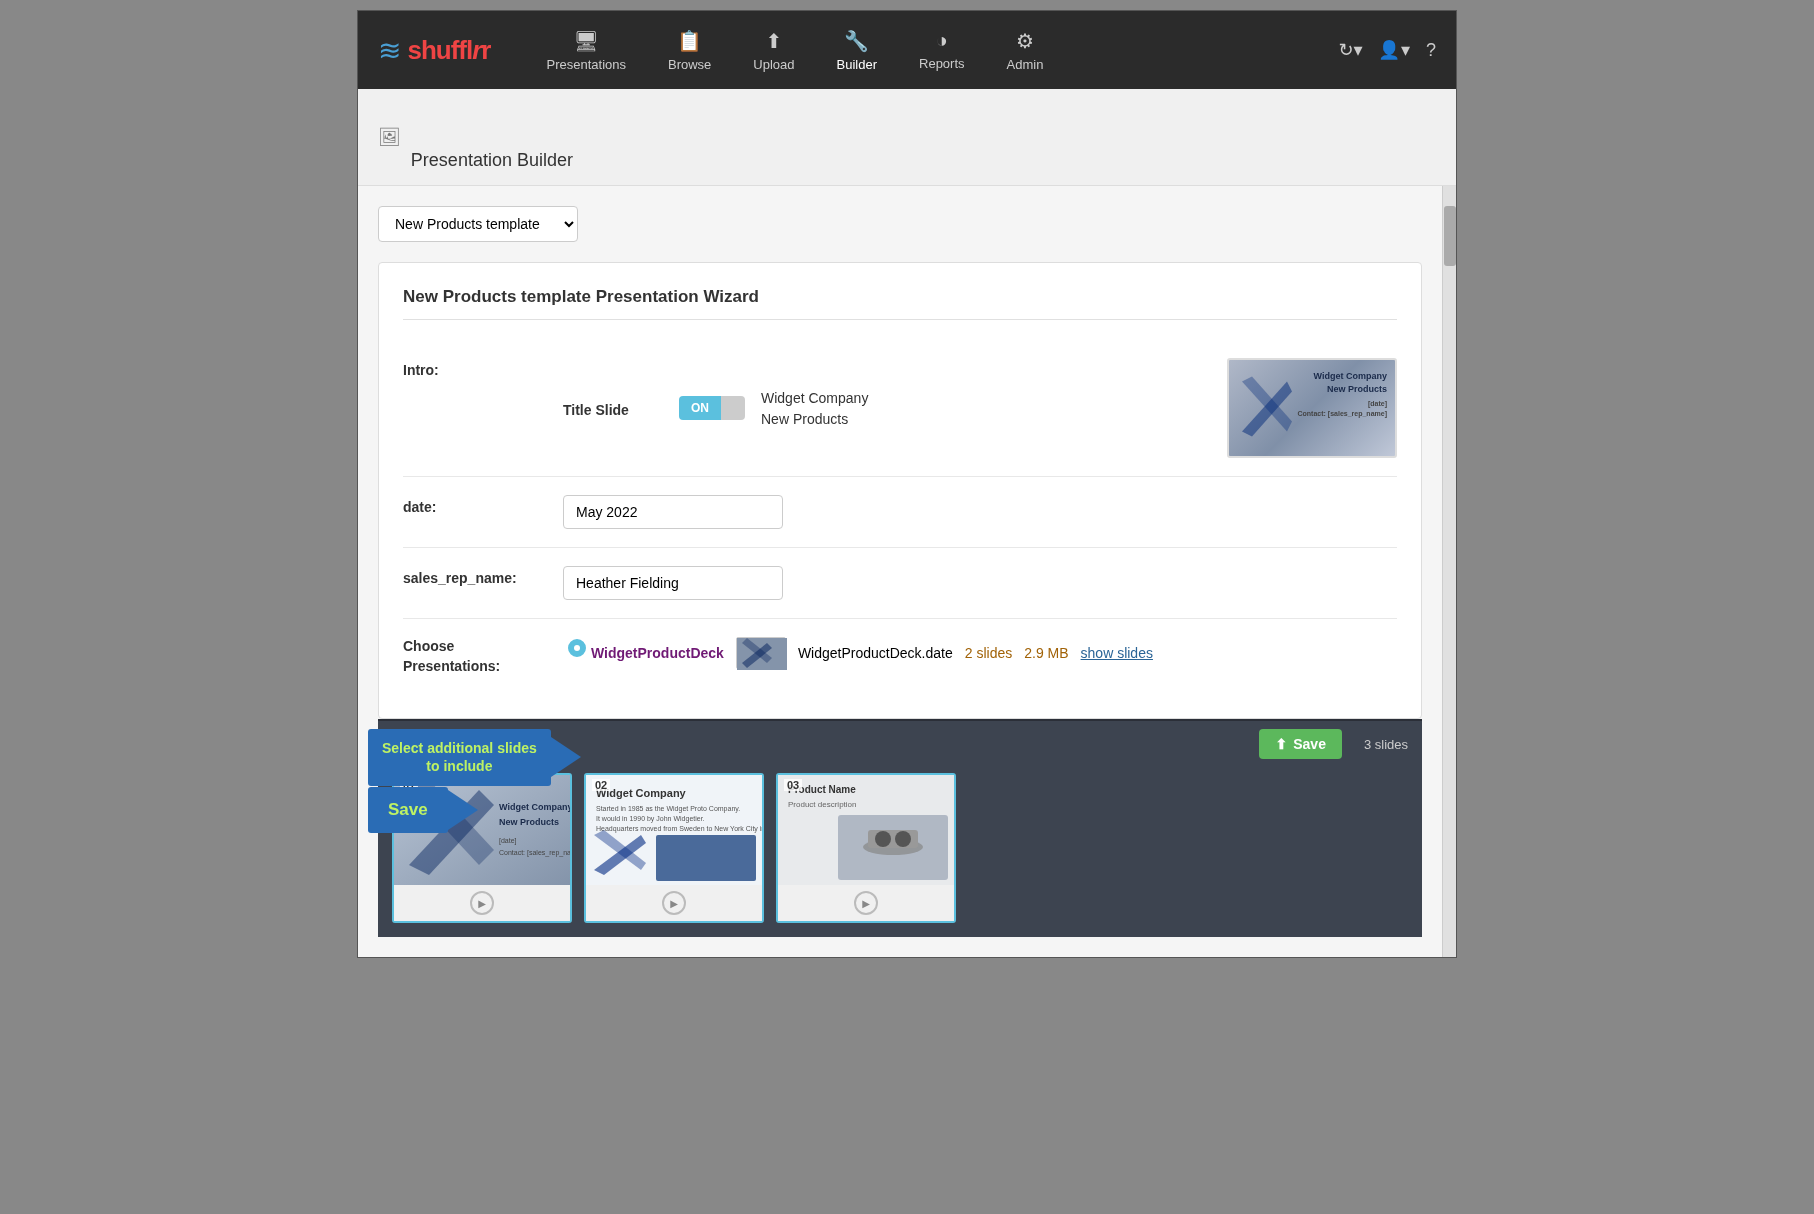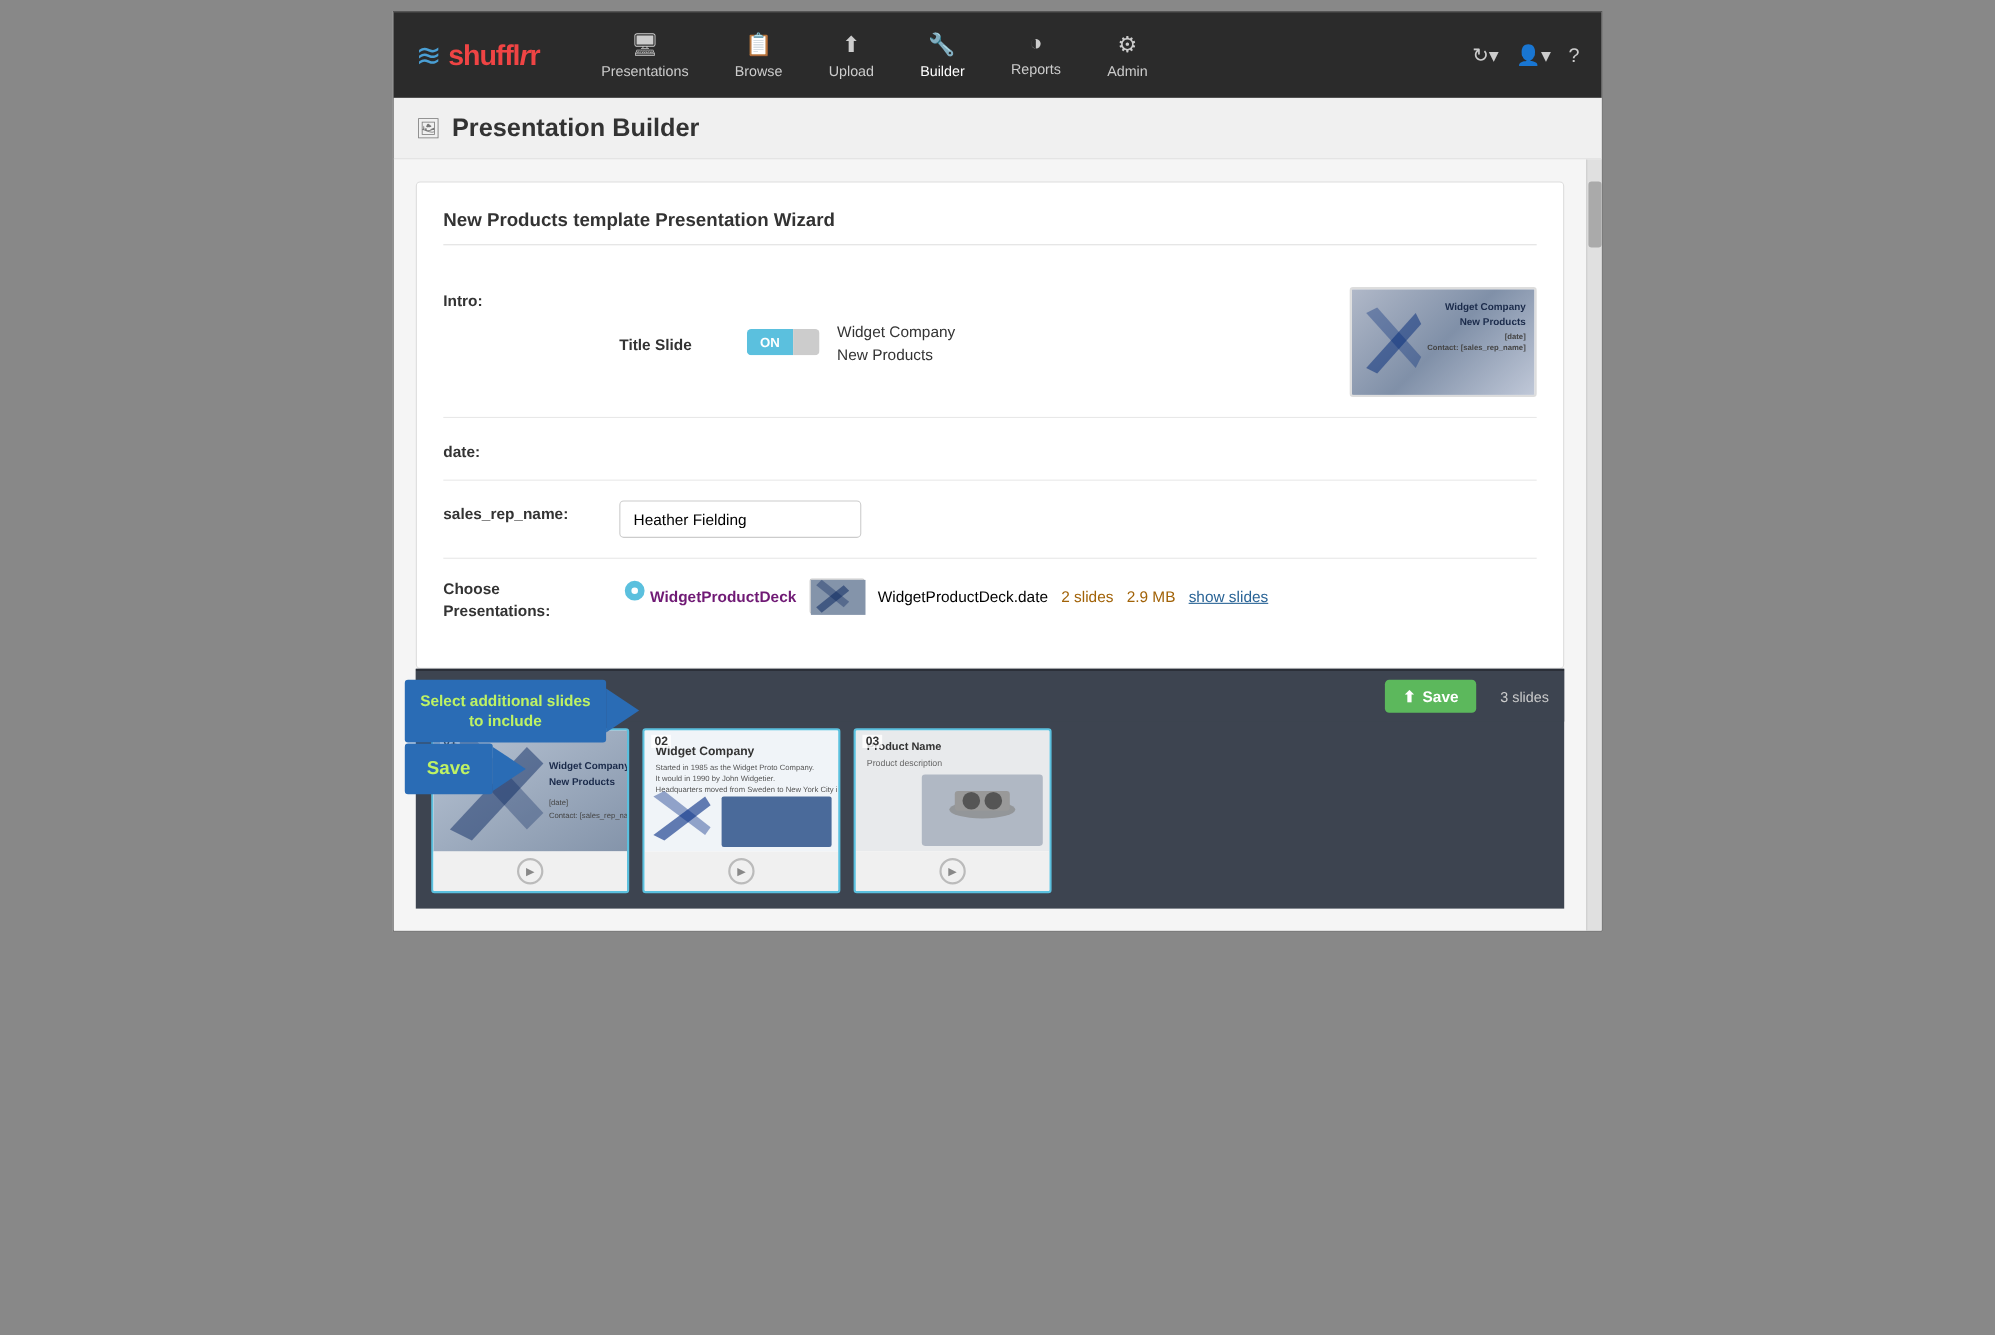--- a/index.html
+++ b/index.html
@@ -66,21 +66,21 @@
     
     .page-header {
       background: #f0f0f0;
       padding: 14px 20px;
       display: flex;
       align-items: center;
       gap: 10px;
       border-bottom: 1px solid #ddd;
     }
     .page-header-icon { color: #777; font-size: 18px; }
-    .page-header-title { font-size: 23px; font-weight: bold; color: #333; }
+    .page-header-title { font-size: 18px; font-weight: normal; color: #333; margin-top: 47px; }
 
     
     .main-content {
       background: #f5f5f5;
       padding: 20px;
       min-height: 500px;
     }
 
     
     .template-selector-row {
@@ -437,20 +437,27 @@
   </div>
 
   <div class="page-header">
     <span class="page-header-icon">🖼</span>
     <span class="page-header-title">Presentation Builder</span>
   </div>
 
   <div style="display:flex;">
     <div class="main-content" style="flex:1;">
 
+      <div class="template-selector-row">
+        <select class="template-select">
+          <option>New Products template</option>
+          <option>Standard template</option>
+          <option>Sales template</option>
+        </select>
+      </div>
 
       <div class="wizard-panel">
         <div class="wizard-title">New Products template Presentation Wizard</div>
 
         <div class="field-row">
           <div class="field-label">Intro:</div>
           <div class="field-content">
             <div style="display:flex; flex-direction:column; gap:16px; flex:1;">
               <div style="display:flex; align-items:center; gap:16px;">
                 <span class="slide-type-label">Title Slide</span>
@@ -477,20 +484,23 @@
                     <div style="font-size:7px; color:#444;">Contact: [sales_rep_name]</div>
                   </div>
                 </div>
               </div>
             </div>
           </div>
         </div>
 
         <div class="field-row">
           <div class="field-label">date:</div>
+          <div class="field-content">
+            <input class="text-input" type="text" value="May 2022" style="">
+          </div>
         </div>
 
         <div class="field-row">
           <div class="field-label">sales_rep_name:</div>
           <div class="field-content">
             <input class="text-input" type="text" value="Heather Fielding" style="">
           </div>
         </div>
 
         <div class="choose-row">

